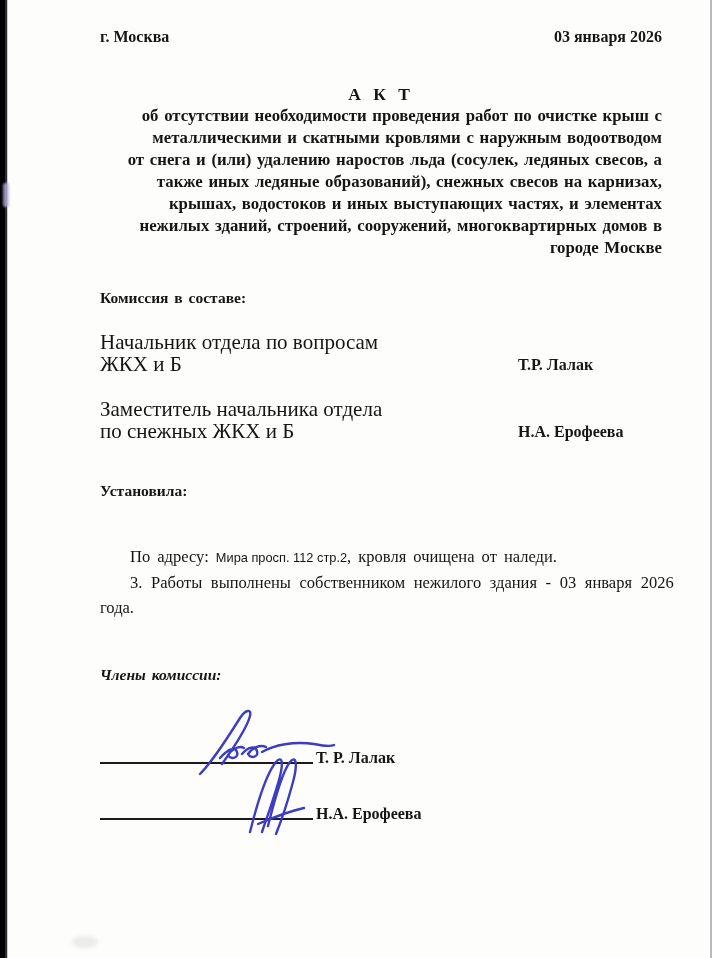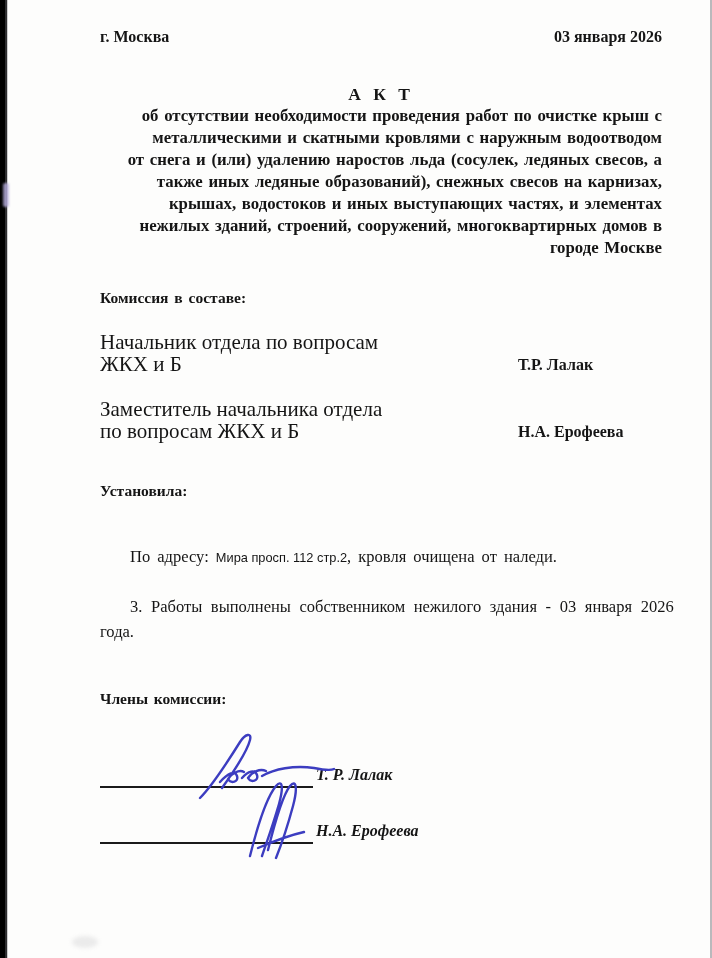--- a/index.html
+++ b/index.html
@@ -43,51 +43,51 @@
   .title-block { margin-top: 38px; text-align: center; }
   .title-heading { font-weight: bold; font-size: 17.5px; letter-spacing: 4px; }
   .title-line {
     font-weight: bold; font-size: 16.8px; line-height: 22px;
     white-space: nowrap; text-align: right; word-spacing: 1.5px;
   }
 
   .section-label { font-weight: bold; font-size: 15.5px; word-spacing: 2px; }
   .lbl-commission { margin-top: 30px; }
   .lbl-established { margin-top: 40px; }
-  .lbl-members { margin-top: 46px; }
+  .lbl-members { margin-top: 46px; font-style: italic; }
 
   
   .member-row { display: flex; align-items: flex-end; }
   .member-row-1 { margin-top: 24px; }
   .member-row-2 { margin-top: 23px; }
   .member-pos { width: 418px; font-size: 21px; line-height: 22px; }
   .member-name { font-weight: bold; font-size: 16px; white-space: nowrap; padding-bottom: 1px; }
 
   
   .body-block { margin-top: 44px; width: 564px; }
   .body-line { font-size: 16.5px; line-height: 25px; }
   .p-address { text-indent: 30px; word-spacing: 3px; }
   .address-inline {
     font-family: "Liberation Sans", "DejaVu Sans", sans-serif;
     font-size: 12.8px; word-spacing: 0;
   }
-  .p-work1 { text-indent: 30px; word-spacing: 4.5px; white-space: nowrap; margin-top: 24px; }
+  .p-work1 { text-indent: 30px; word-spacing: 4.5px; white-space: nowrap; }
   .p-work2 { word-spacing: 0; }
 
   
   .sig-row { position: relative; height: 52px; }
   .sig-row-1 { margin-top: 34px; }
   .sig-row-2 { margin-top: 4px; }
   .sig-line {
     position: absolute; left: 0; bottom: 6px; width: 213px;
     border-bottom: 2px solid #1b1b1b;
   }
   .sig-name {
-    position: absolute; left: 216px; bottom: 10px;
-    font-weight: bold; font-size: 16px; white-space: nowrap; font-style: italic;
+    position: absolute; left: 216px; bottom: 3px;
+    font-weight: bold; font-size: 16px; white-space: nowrap;
   }
   .sig-svg { position: absolute; z-index: 2; }
   .sig-svg-1 { left: 82px; bottom: -6px; }
   .sig-svg-2 { left: 128px; bottom: -10px; }
   .sig-stroke { fill: none; stroke: #3c3dc0; stroke-linecap: round; stroke-linejoin: round; }
 </style>
 </head>
 <body>
 
 <div class="scan-edge-left"></div>
@@ -119,21 +119,21 @@
     <div class="member-pos">
       <div>Начальник отдела по вопросам</div>
       <div>ЖКХ и Б</div>
     </div>
     <div class="member-name">Т.Р. Лалак</div>
   </div>
 
   <div class="member-row member-row-2">
     <div class="member-pos">
       <div>Заместитель начальника отдела</div>
-      <div>по вопросам ЖКХ и Б</div>
+      <div>по снежных ЖКХ и Б</div>
     </div>
     <div class="member-name">Н.А. Ерофеева</div>
   </div>
 
   <div class="section-label lbl-established">Установила:</div>
 
   <div class="body-block">
     <p class="body-line p-address"><span>По адресу: </span><span class="address-inline">Мира просп. 112 стр.2</span><span>, кровля очищена от наледи.</span></p>
     <p class="body-line p-work1">3. Работы выполнены собственником нежилого здания - 03 января 2026</p>
     <p class="body-line p-work2">года.</p>

